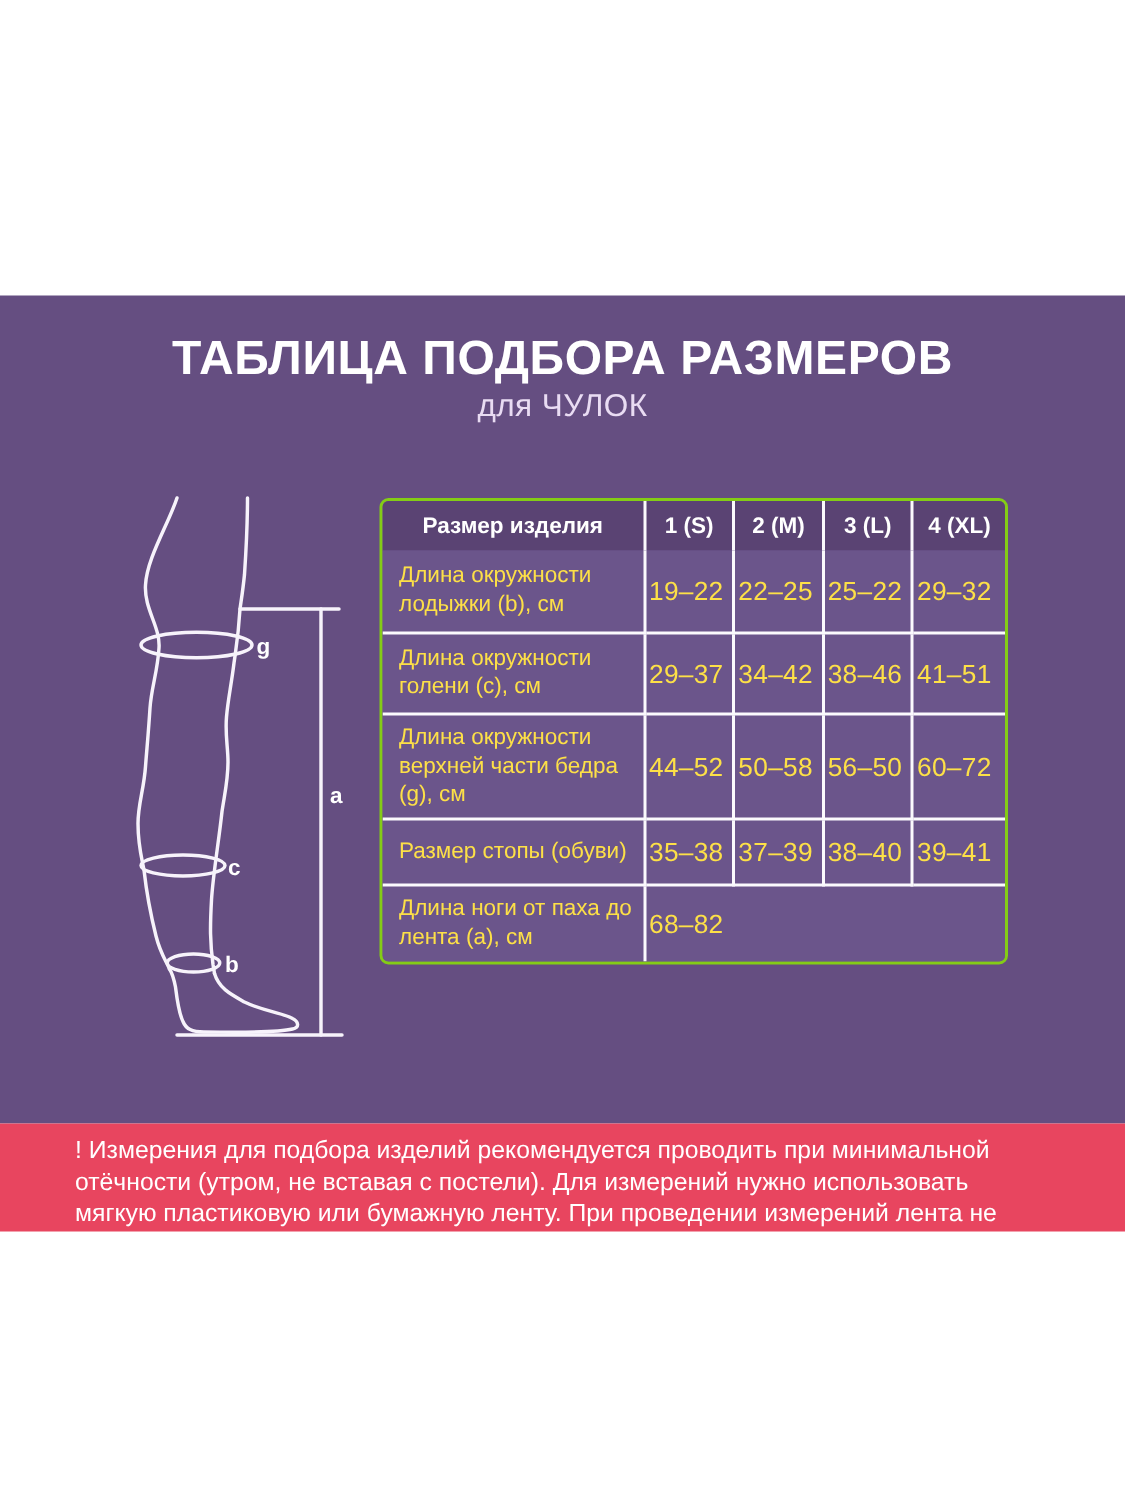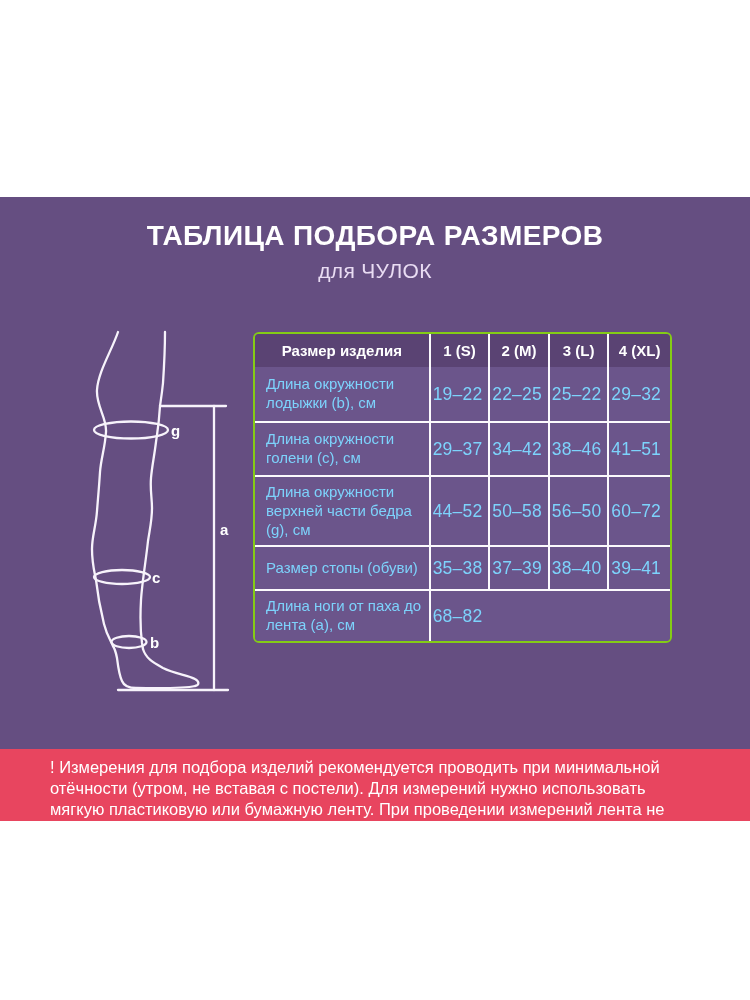--- a/index.html
+++ b/index.html
@@ -26,21 +26,21 @@
     background: #654e81;
   }
   .poster-title {
     position: absolute;
     top: 24px;
     left: 0;
     width: 100%;
     margin: 0;
     text-align: center;
     color: #ffffff;
-    font-size: 28px;
+    font-size: 32px;
     font-weight: 700;
     letter-spacing: 0.4px;
     line-height: 1.1;
   }
   .poster-subtitle {
     position: absolute;
     top: 62px;
     left: 0;
     width: 100%;
     text-align: center;
@@ -96,21 +96,21 @@
     background: #5a4373;
     color: #ffffff;
     font-size: 15px;
     font-weight: 700;
     height: 29px;
     text-align: center;
     padding: 2px 2px;
   }
   .size-table td {
     background: #6b558b;
-    color: #7dd3fc;
+    color: #fde047;
   }
   td.cell-label {
     font-size: 15px;
     text-align: left;
     padding: 6px 6px 6px 11px;
     line-height: 1.25;
   }
   td.cell-value {
     font-size: 17.5px;
     text-align: left;

